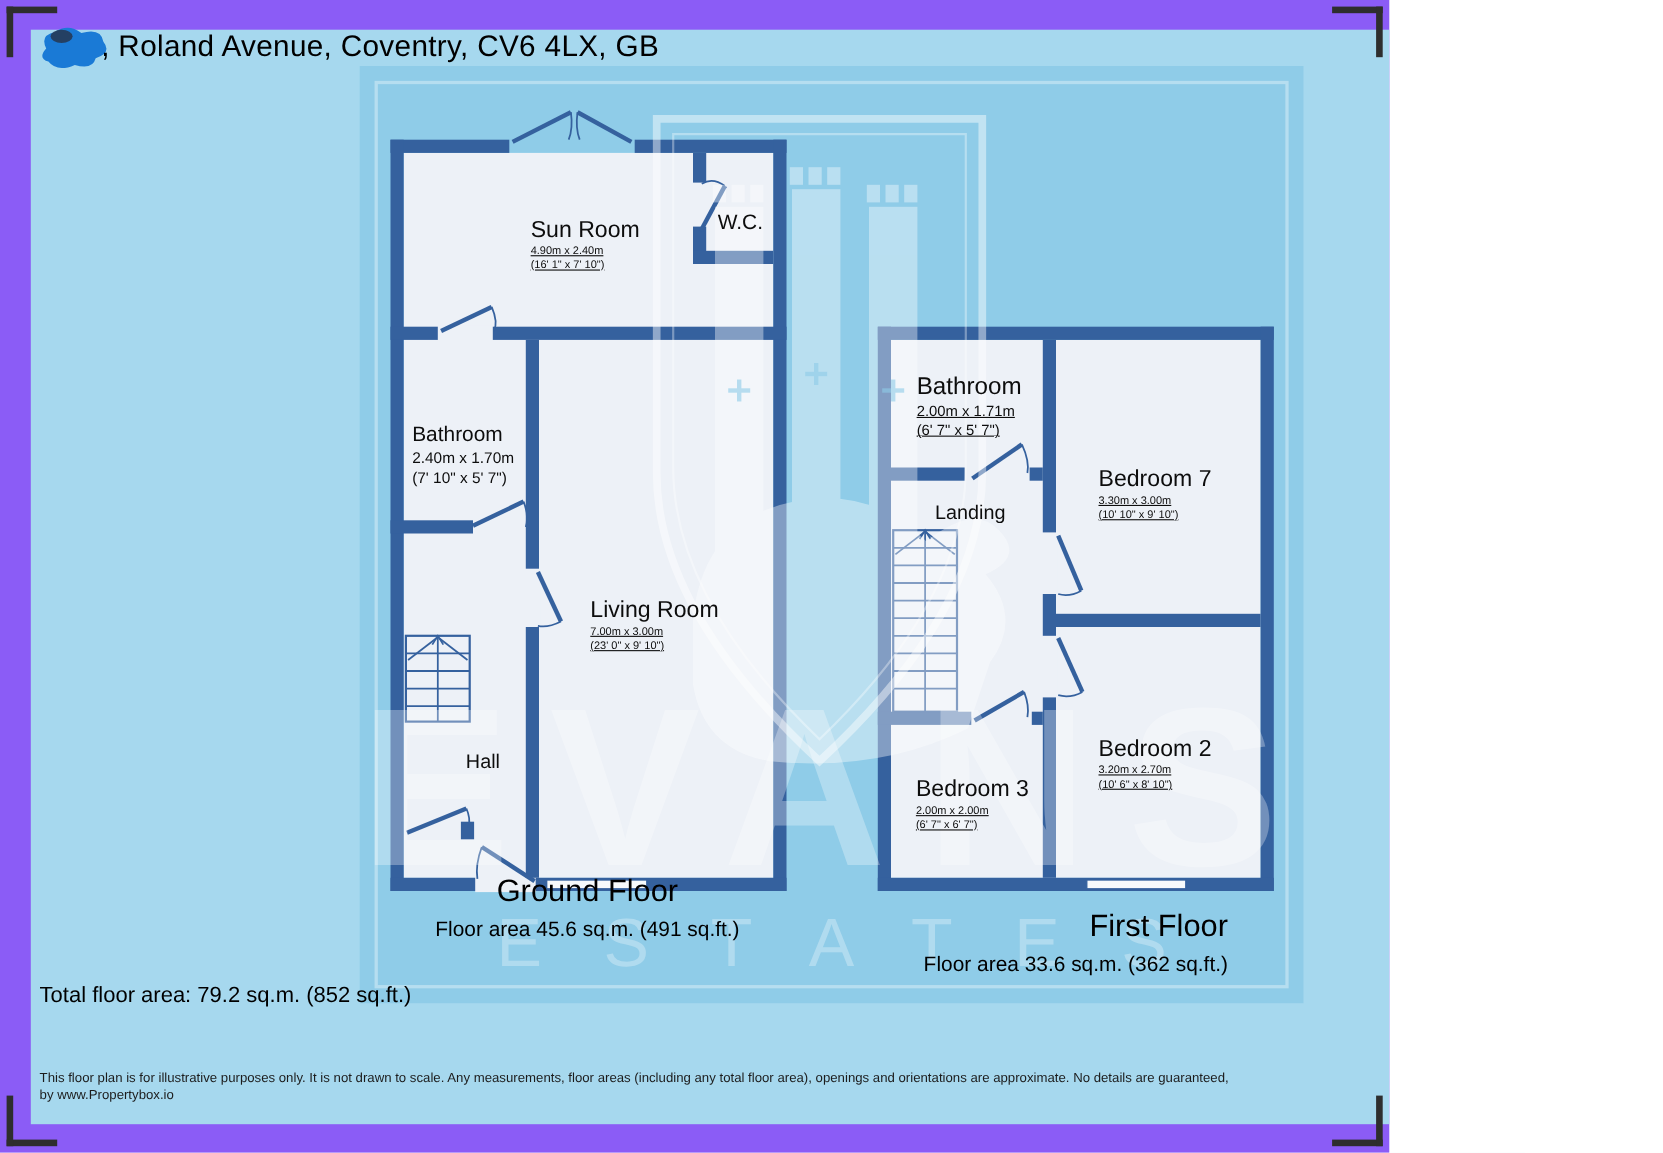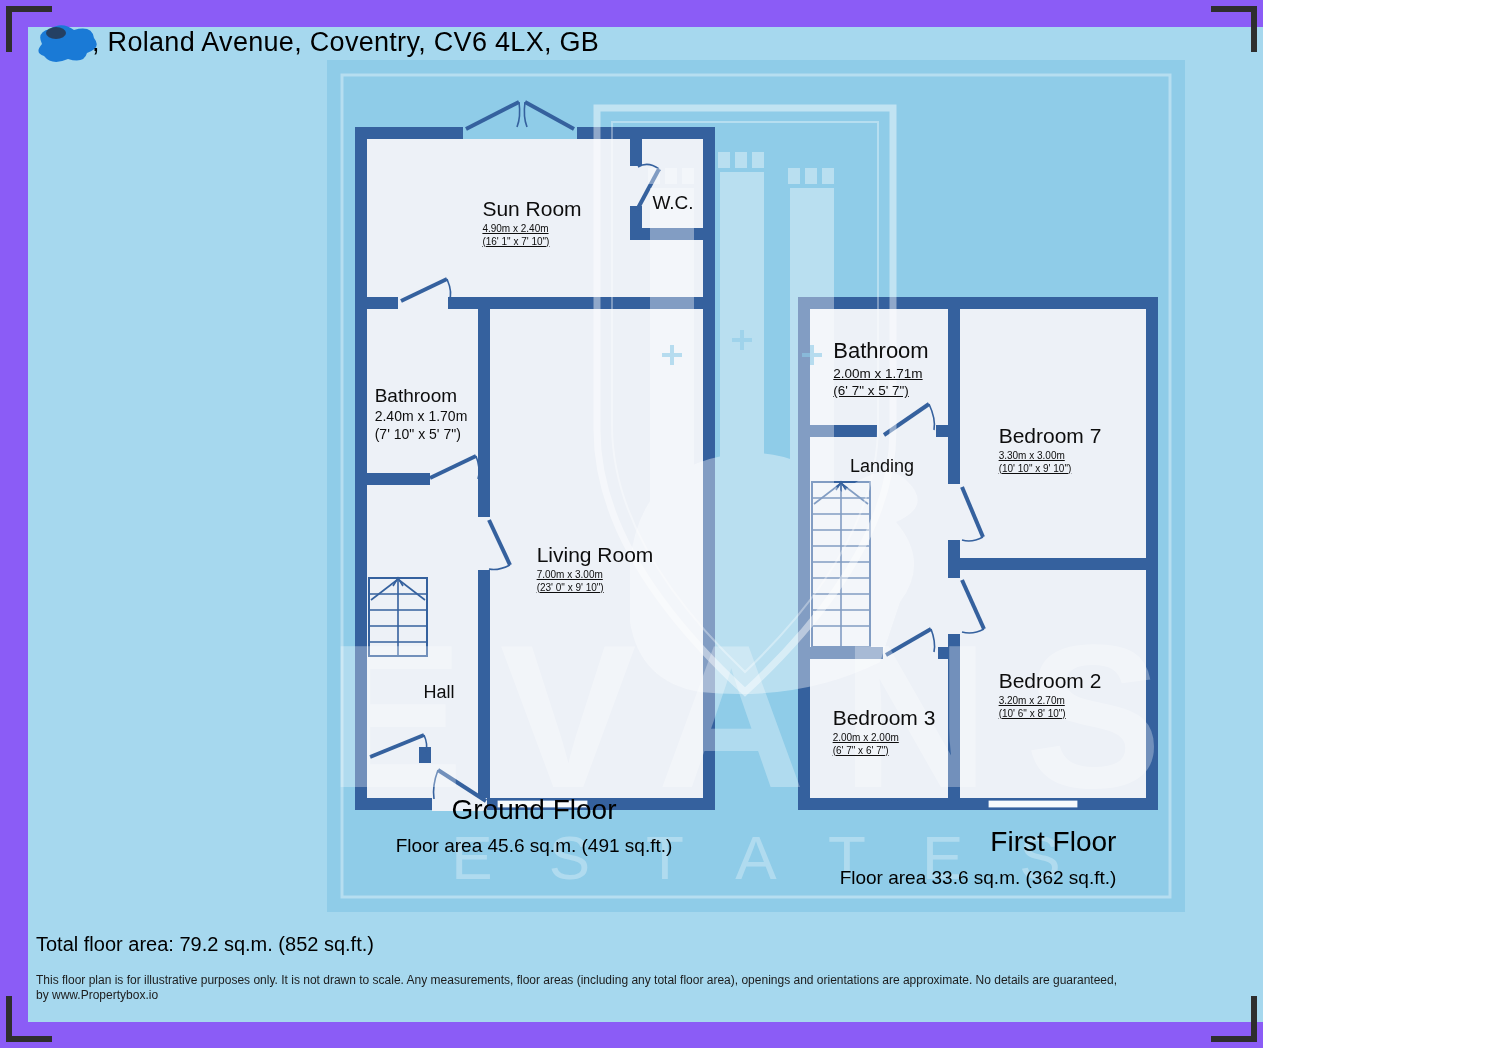--- a/index.html
+++ b/index.html
@@ -32,21 +32,21 @@
   .rl .nm{display:block;}
   .lg .nm{font-size:21px;} .lg .dim{font-size:10px;text-decoration:underline;}
   .md .nm{font-size:19px;} .md .dim{font-size:14px;}
   .sm .nm{font-size:22px;} .sm .dim{font-size:13.5px;text-decoration:underline;}
   .one{font-size:18px;}
   .tiny{font-size:19px;}
   .dim{display:block;}
   .floor-cap{position:absolute;transform:translateX(-50%);text-align:center;color:#000;z-index:6;}
   .floor-cap .fname{font-size:28px;display:block;}
   .floor-cap .farea{font-size:19px;display:block;margin-top:9px;}
-  .total{position:absolute;left:36px;top:933px;font-size:20px;color:#000;z-index:8;}
+  .total{position:absolute;left:36px;top:894px;font-size:20px;color:#000;z-index:8;}
   .legal{position:absolute;left:36px;top:973px;z-index:8;font-size:12px;line-height:15px;color:#1c1c1c;white-space:nowrap;}
   .logo{position:absolute;left:1376px;top:904px;width:117px;height:113px;background:#1e4468;z-index:8;
         display:flex;flex-direction:column;align-items:center;}
   .logo .brand{color:#ffffff;font-size:19px;font-weight:bold;letter-spacing:6px;text-indent:6px;margin-top:1px;}
   .logo .subbrand{color:#86abc7;font-size:9.5px;letter-spacing:4.6px;text-indent:4.6px;margin-top:2px;}
 </style>
 </head>
 <body>
 
 <div id="canvas">

